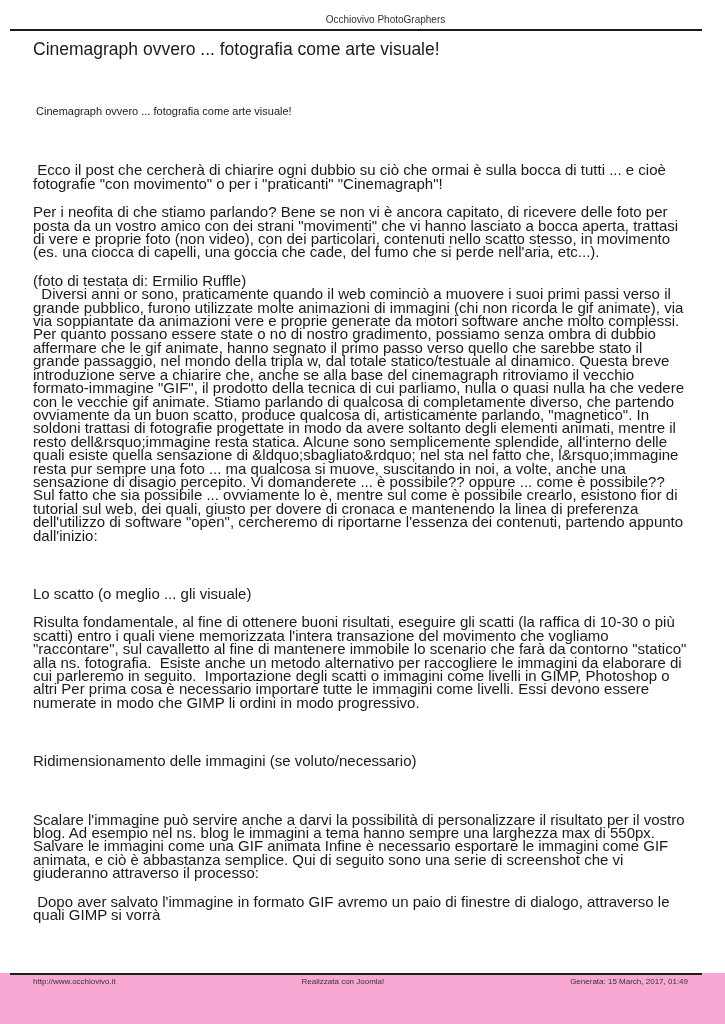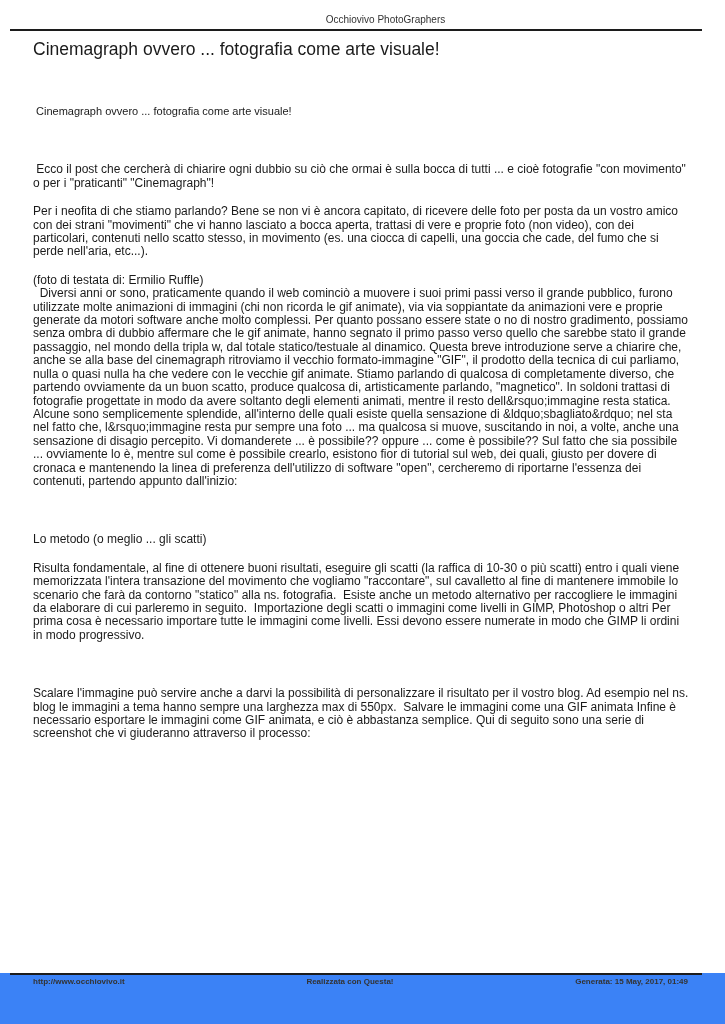--- a/index.html
+++ b/index.html
@@ -35,30 +35,29 @@
     margin: 0 35px 0 33px;
   }
   .subtitle {
     margin-top: 46px;
     font-size: 11px;
     line-height: 13.4px;
     white-space: pre-wrap;
   }
   p.para {
     margin: 15px 0 0 0;
-    font-size: 12px;
+    font-size: 15px;
     line-height: 13.4px;
     white-space: pre-wrap;
   }
   p.para.gap-wide { margin-top: 45px; }
   .page-footer {
     position: absolute;
     top: 973px; left: 0; right: 0; bottom: 0;
-    background: #3b82f6;
-    font-weight: bold;
+    background: #f9a8d4;
   }
   .footer-rule {
     border-top: 2px solid #1c1c1c;
     margin: 0 23px 0 10px;
     height: 0;
   }
   .footer-row {
     display: flex;
     justify-content: space-between;
     align-items: baseline;
@@ -79,25 +78,27 @@
 
 <h1 class="page-title">Cinemagraph ovvero ... fotografia come arte visuale!</h1>
 
 <div class="content">
   <div class="subtitle"> Cinemagraph ovvero ... fotografia come arte visuale!</div>
 
   <p class="para gap-wide"> Ecco il post che cercherà di chiarire ogni dubbio su ciò che ormai è sulla bocca di tutti ... e cioè fotografie "con movimento" o per i "praticanti" "Cinemagraph"!</p>
   <p class="para">Per i neofita di che stiamo parlando? Bene se non vi è ancora capitato, di ricevere delle foto per posta da un vostro amico con dei strani "movimenti" che vi hanno lasciato a bocca aperta, trattasi di vere e proprie foto (non video), con dei particolari, contenuti nello scatto stesso, in movimento (es. una ciocca di capelli, una goccia che cade, del fumo che si perde nell'aria, etc...).</p>
   <p class="para">(foto di testata di: Ermilio Ruffle)
   Diversi anni or sono, praticamente quando il web cominciò a muovere i suoi primi passi verso il grande pubblico, furono utilizzate molte animazioni di immagini (chi non ricorda le gif animate), via via soppiantate da animazioni vere e proprie generate da motori software anche molto complessi. Per quanto possano essere state o no di nostro gradimento, possiamo senza ombra di dubbio affermare che le gif animate, hanno segnato il primo passo verso quello che sarebbe stato il grande passaggio, nel mondo della tripla w, dal totale statico/testuale al dinamico. Questa breve introduzione serve a chiarire che, anche se alla base del cinemagraph ritroviamo il vecchio formato-immagine "GIF", il prodotto della tecnica di cui parliamo, nulla o quasi nulla ha che vedere con le vecchie gif animate. Stiamo parlando di qualcosa di completamente diverso, che partendo ovviamente da un buon scatto, produce qualcosa di, artisticamente parlando, "magnetico". In soldoni trattasi di fotografie progettate in modo da avere soltanto degli elementi animati, mentre il resto dell&amp;rsquo;immagine resta statica. Alcune sono semplicemente splendide, all'interno delle quali esiste quella sensazione di &amp;ldquo;sbagliato&amp;rdquo; nel sta nel fatto che, l&amp;rsquo;immagine resta pur sempre una foto ... ma qualcosa si muove, suscitando in noi, a volte, anche una sensazione di disagio percepito. Vi domanderete ... è possibile?? oppure ... come è possibile?? Sul fatto che sia possibile ... ovviamente lo è, mentre sul come è possibile crearlo, esistono fior di tutorial sul web, dei quali, giusto per dovere di cronaca e mantenendo la linea di preferenza dell'utilizzo di software "open", cercheremo di riportarne l'essenza dei contenuti, partendo appunto dall'inizio:</p>
-  <p class="para gap-wide">Lo metodo (o meglio ... gli scatti)</p>
+  <p class="para gap-wide">Lo scatto (o meglio ... gli visuale)</p>
   <p class="para">Risulta fondamentale, al fine di ottenere buoni risultati, eseguire gli scatti (la raffica di 10-30 o più scatti) entro i quali viene memorizzata l'intera transazione del movimento che vogliamo "raccontare", sul cavalletto al fine di mantenere immobile lo scenario che farà da contorno "statico" alla ns. fotografia.  Esiste anche un metodo alternativo per raccogliere le immagini da elaborare di cui parleremo in seguito.  Importazione degli scatti o immagini come livelli in GIMP, Photoshop o altri Per prima cosa è necessario importare tutte le immagini come livelli. Essi devono essere numerate in modo che GIMP li ordini in modo progressivo.</p>
+  <p class="para gap-wide">Ridimensionamento delle immagini (se voluto/necessario)</p>
   <p class="para gap-wide">Scalare l'immagine può servire anche a darvi la possibilità di personalizzare il risultato per il vostro blog. Ad esempio nel ns. blog le immagini a tema hanno sempre una larghezza max di 550px.  Salvare le immagini come una GIF animata Infine è necessario esportare le immagini come GIF animata, e ciò è abbastanza semplice. Qui di seguito sono una serie di screenshot che vi giuderanno attraverso il processo:</p>
+  <p class="para"> Dopo aver salvato l'immagine in formato GIF avremo un paio di finestre di dialogo, attraverso le quali GIMP si vorrà</p>
 </div>
 
 <div class="page-footer">
   <div class="footer-rule"></div>
   <div class="footer-row">
     <span>http://www.occhiovivo.it</span>
-    <span class="mid">Realizzata con Questa!</span>
-    <span>Generata: 15 May, 2017, 01:49</span>
+    <span class="mid">Realizzata con Joomla!</span>
+    <span>Generata: 15 March, 2017, 01:49</span>
   </div>
 </div>
 
 </body></html>

